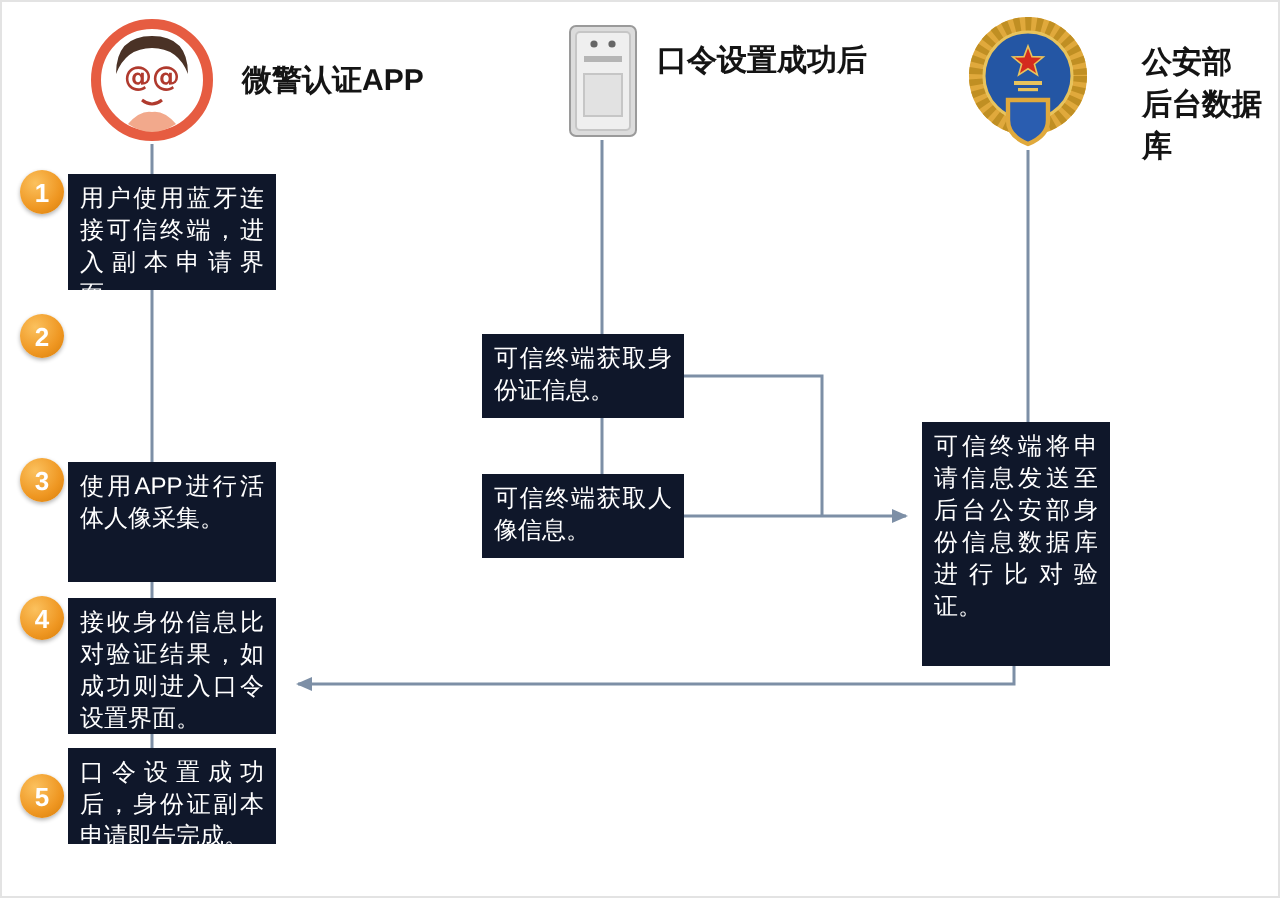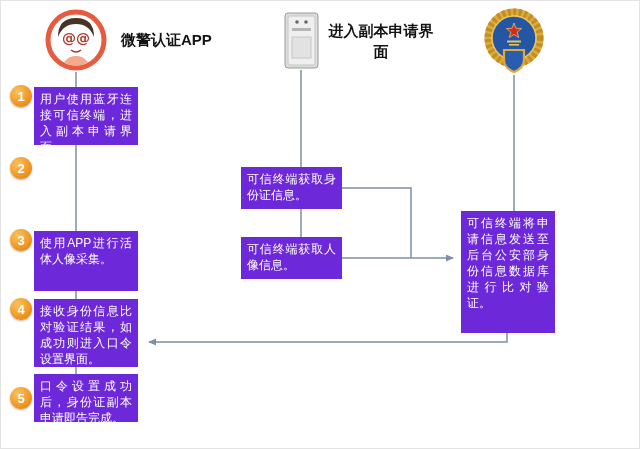--- a/index.html
+++ b/index.html
@@ -19,21 +19,21 @@
   .t-db{left:570px;top:20px;line-height:1.4;}
   .step-num{
     position:absolute;left:9px;width:22px;height:22px;border-radius:50%;
     background:radial-gradient(circle at 35% 30%, #fbc15e 0%, #ef9722 60%, #d67c08 100%);
     color:#fff;font-weight:bold;font-size:13px;
     display:flex;align-items:center;justify-content:center;
     box-shadow:0 1px 2px rgba(0,0,0,.3);
   }
   .n1{top:84px}.n2{top:156px}.n3{top:228px}.n4{top:297px}.n5{top:386px}
   .box{
-    position:absolute;background:#6d28d9;color:#ffffff;
+    position:absolute;background:#0f172a;color:#ffffff;
     font-size:12px;line-height:1.33;padding:5px 6px;box-sizing:border-box;
     text-align:justify;
   }
   .b1{left:33px;top:86px;width:104px;height:58px}
   .b2{left:33px;top:158px;width:104px;height:58px}
   .b3{left:33px;top:230px;width:104px;height:60px}
   .b4{left:33px;top:298px;width:104px;height:68px}
   .b5{left:33px;top:373px;width:104px;height:48px}
   .ma{left:240px;top:166px;width:101px;height:42px}
   .mb{left:240px;top:236px;width:101px;height:42px}
@@ -75,33 +75,37 @@
     <svg viewBox="0 0 35 57" width="35" height="57">
       <rect x="1" y="1" width="33" height="55" rx="3" fill="#dcdcdc" stroke="#9a9a9a"></rect>
       <rect x="4" y="4" width="27" height="49" rx="2" fill="#efefef" stroke="#c6c6c6"></rect>
       <circle cx="13" cy="10" r="1.8" fill="#666"></circle>
       <circle cx="22" cy="10" r="1.8" fill="#666"></circle>
       <rect x="8" y="16" width="19" height="3" fill="#b5b5b5"></rect>
       <rect x="8" y="25" width="19" height="21" fill="#e2e2e2" stroke="#c6c6c6"></rect>
     </svg>
   </div>
   <div class="title t-term">
-    <div>进入副本申请界面</div>
+    <div>口令设置成功后</div>
   </div>
 
   <div class="icon icon-badge">
     <svg viewBox="0 0 62 66" width="62" height="66">
       <circle cx="31" cy="30" r="26" fill="none" stroke="#e0a93c" stroke-width="7"></circle>
       <circle cx="31" cy="30" r="26" fill="none" stroke="#c08f23" stroke-width="7" stroke-dasharray="3 2.5"></circle>
       <circle cx="31" cy="30" r="22" fill="#2456a4" stroke="#e8c35c" stroke-width="1.5"></circle>
       <polygon points="31,15 33,20.3 38.6,20.5 34.2,24.1 35.7,29.5 31,26.4 26.3,29.5 27.8,24.1 23.4,20.5 29,20.3" fill="#d42b1e" stroke="#e8c35c" stroke-width="0.8"></polygon>
       <rect x="24" y="32.5" width="14" height="2" fill="#e8c35c"></rect>
       <rect x="26" y="36" width="10" height="1.6" fill="#e8c35c"></rect>
       <path d="M21,42 L41,42 L41,52 Q41,60 31,64 Q21,60 21,52 Z" fill="#2a5db0" stroke="#e0a93c" stroke-width="2.2"></path>
     </svg>
+  </div>
+  <div class="title t-db">
+    <div>公安部</div>
+    <div>后台数据库</div>
   </div>
 
   <div class="step-num n1">1</div>
   <div class="box b1">用户使用蓝牙连接可信终端，进入副本申请界面。</div>
 
   <div class="step-num n2">2</div>
 
   <div class="step-num n3">3</div>
   <div class="box b3">使用APP进行活体人像采集。</div>
 

